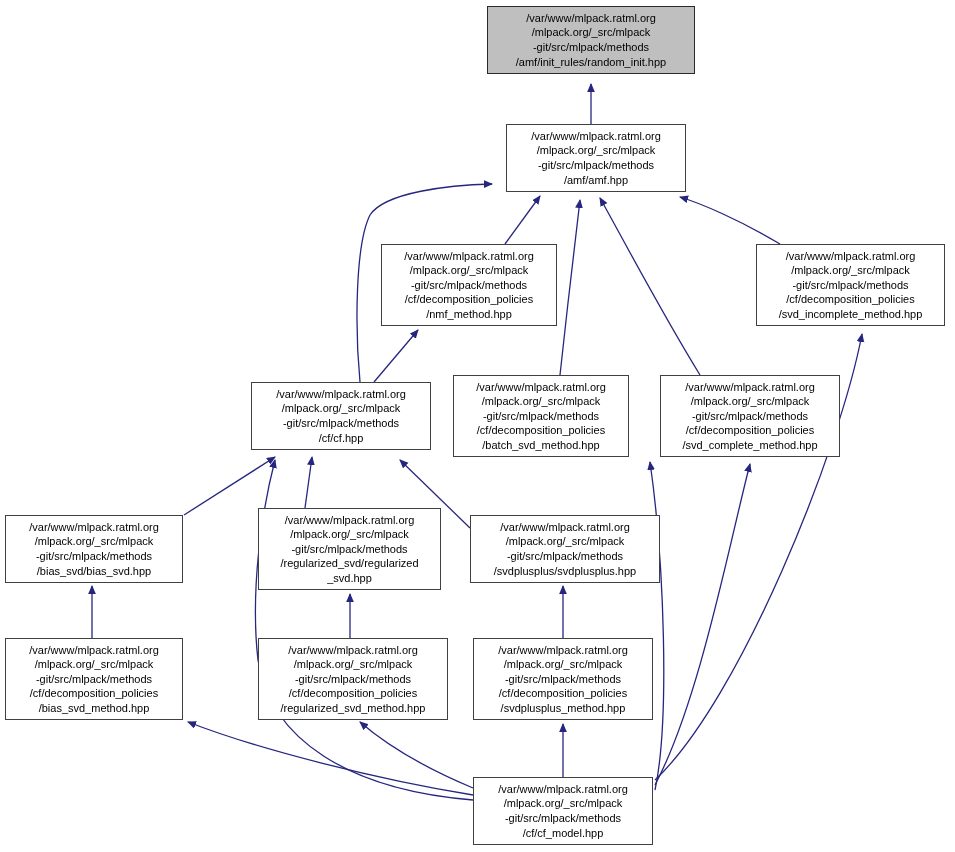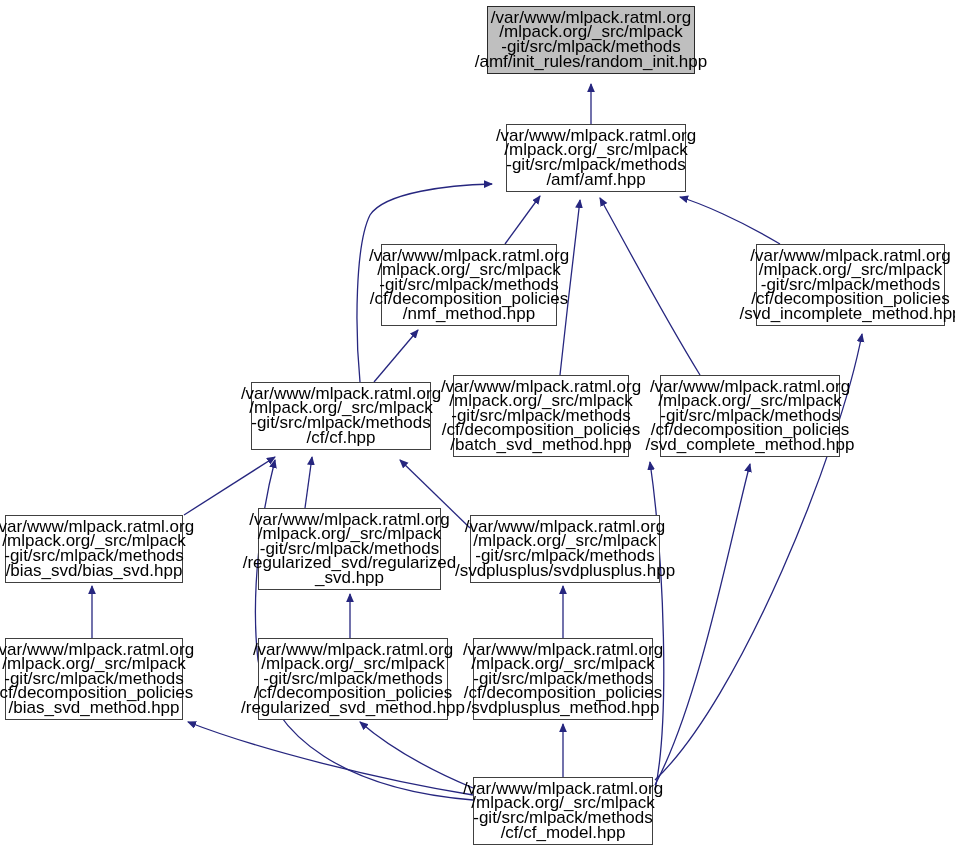--- a/index.html
+++ b/index.html
@@ -25,21 +25,21 @@
   .node-box {
     position: absolute;
     box-sizing: border-box;
     border: 1px solid #404040;
     background: #ffffff;
     display: flex;
     flex-direction: column;
     align-items: center;
     justify-content: center;
     text-align: center;
-    font-size: 17px;
+    font-size: 11px;
     line-height: 14.6px;
     color: #000000;
     white-space: pre;
     z-index: 2;
   }
   .node-box.highlight {
     background: #bfbfbf;
     border-color: #2a2a2a;
   }
   .node-label {

